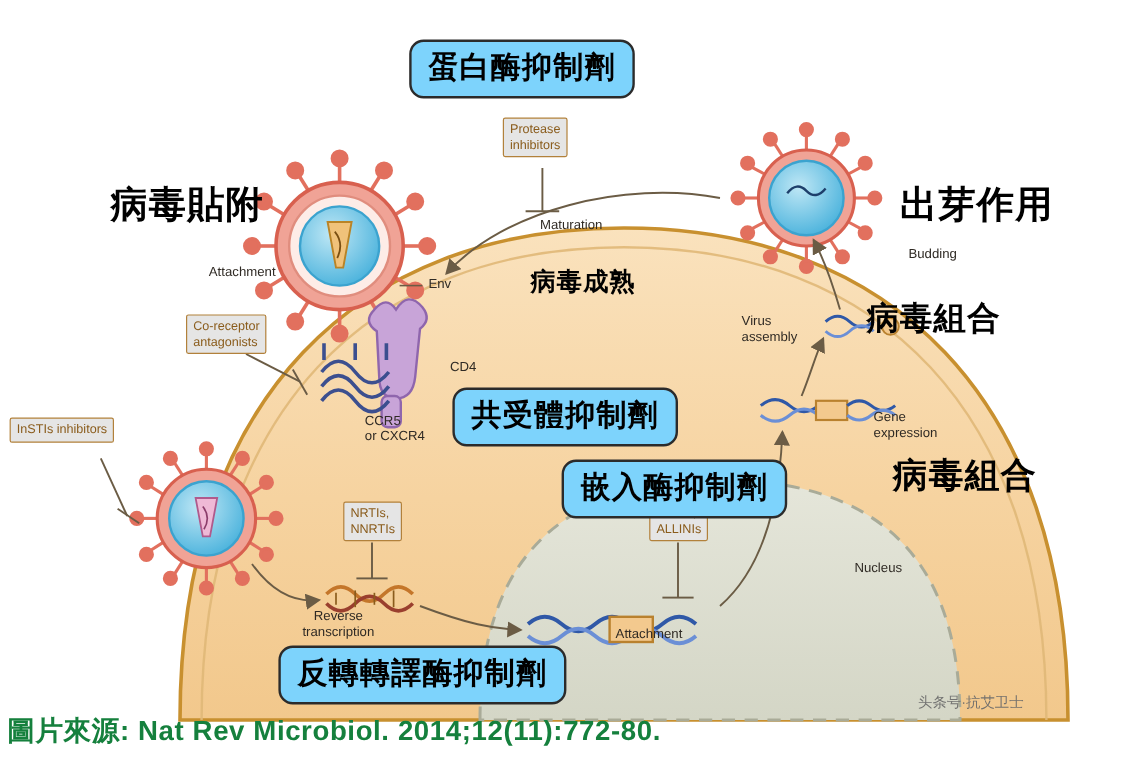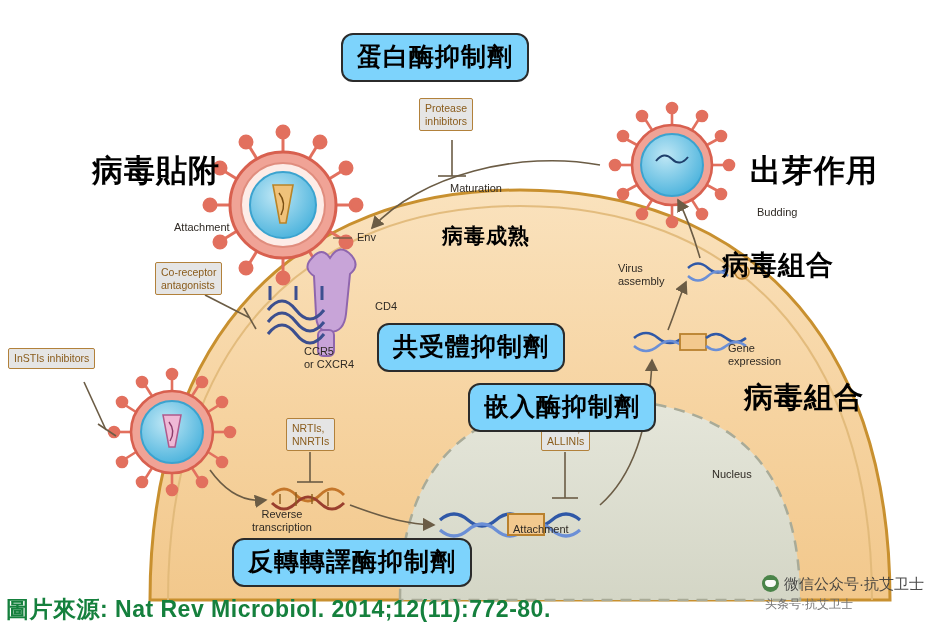--- a/index.html
+++ b/index.html
@@ -325,17 +325,16 @@
 
   <div class="abs annoplain" style="left:92px;top:155px;font-size:31px;">病毒貼附</div>
   <div class="abs annoplain" style="left:750px;top:155px;font-size:31px;">出芽作用</div>
   <div class="abs annoplain" style="left:442px;top:225px;font-size:21px;">病毒成熟</div>
   <div class="abs annoplain" style="left:722px;top:252px;font-size:27px;">病毒組合</div>
   <div class="abs annoplain" style="left:744px;top:383px;font-size:29px;">病毒組合</div>
 
   <div class="abs srcline" style="left:6px;top:594px;">圖片來源: Nat Rev Microbiol. 2014;12(11):772-80.</div>
 
   <div class="abs" style="left:762px;top:575px;text-align:left;">
-    <div class="wm"><span class="wm-badge"></span><span>微信公众号·抗艾卫士</span></div>
     <div class="wm wm-sub" style="margin-top:2px;margin-left:3px;">头条号·抗艾卫士</div>
   </div>
 
 </div>
 
 </body></html>

